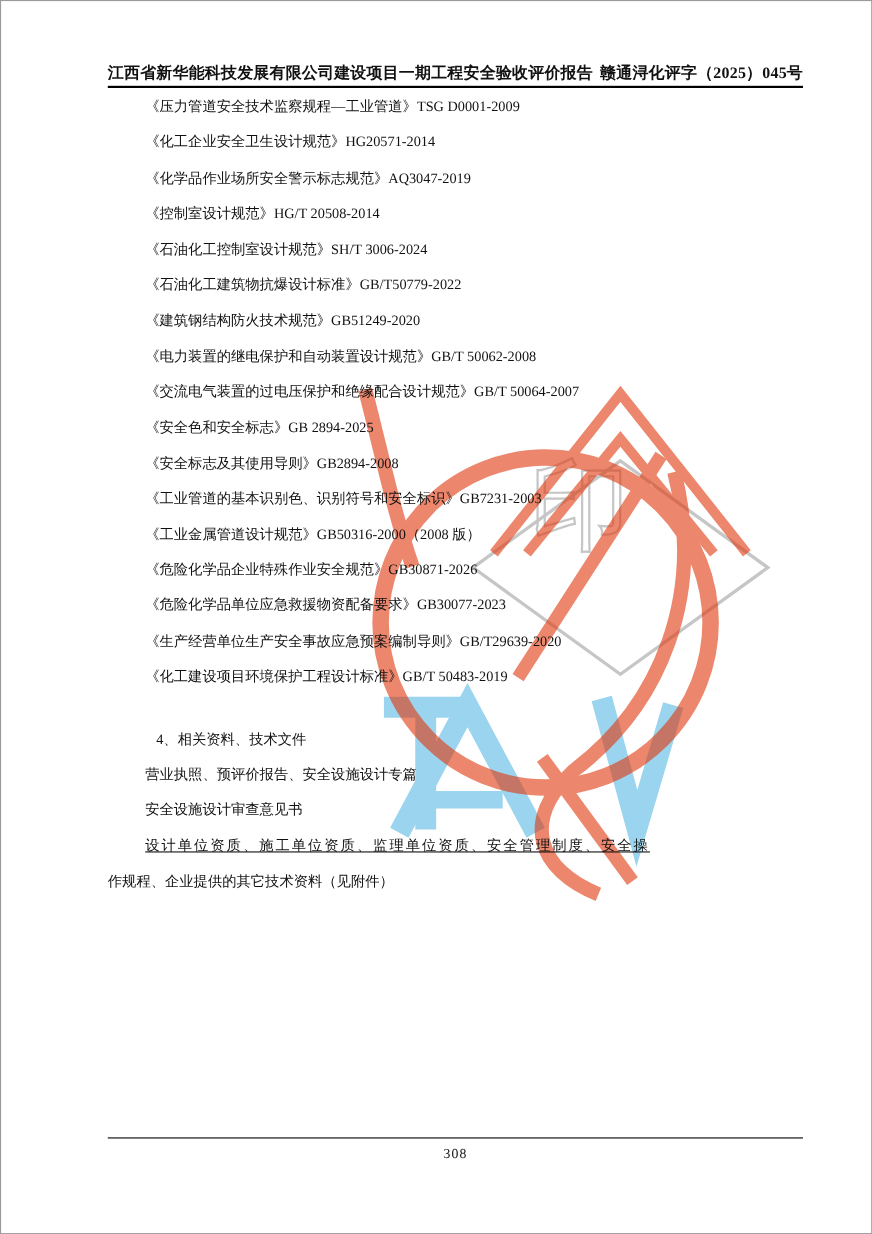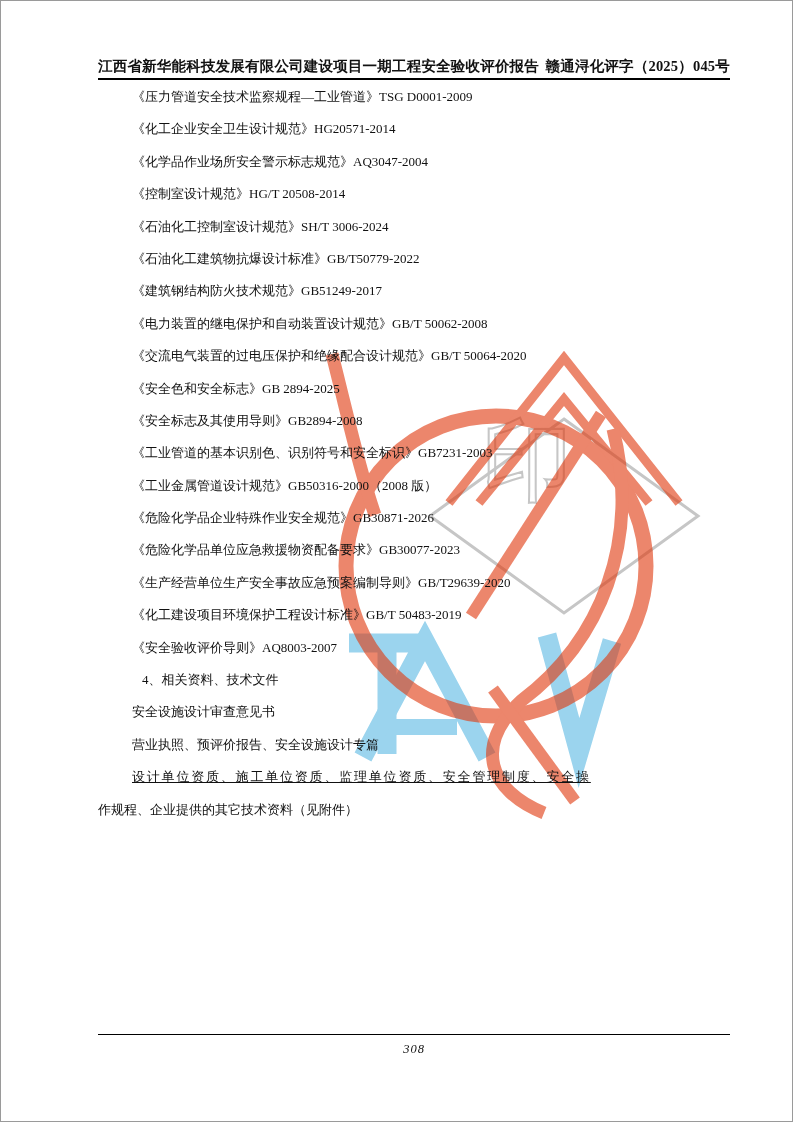--- a/index.html
+++ b/index.html
@@ -29,21 +29,21 @@
   .hdr-rule{
     position:absolute;left:97px;top:77px;width:632px;height:2px;background:#000;
   }
   
   .body-text{
     position:absolute;left:97px;top:80px;width:632px;
     font-size:13px;
   }
   .line{height:32.4px;line-height:32.4px;white-space:nowrap;}
   .line.indent{text-indent:34px;}
-  .line.indent-num{text-indent:44px;}
+  .line.indent-num{text-indent:44px;margin-top:24px;}
   .line.just{letter-spacing:1.8px;white-space:nowrap;text-decoration:underline;}
   
   .wm{position:absolute;inset:0;pointer-events:none;mix-blend-mode:multiply;}
   .wm-company{
     position:absolute;left:126px;top:531px;
     font-size:64px;letter-spacing:-4px;white-space:nowrap;
     color:transparent;-webkit-text-stroke:2px var(--wm-gray);
     font-family:"Liberation Serif","DejaVu Serif",serif;
   }
   .wm-seal-char{
@@ -51,21 +51,21 @@
     font-size:90px;line-height:1;
     color:transparent;-webkit-text-stroke:2px var(--wm-gray);
     font-family:"Liberation Serif","DejaVu Serif",serif;
   }
   .wm-svg{position:absolute;left:0;top:0;}
   .stamp-svg{opacity:0.62;}
   
   .ftr-rule{position:absolute;left:97px;top:1033px;width:632px;height:1px;background:#000;}
   .page-num{
     position:absolute;left:97px;top:1041px;width:632px;
-    text-align:center;font-size:12.5px;letter-spacing:1px;font-style:italic;
+    text-align:center;font-size:12.5px;letter-spacing:1px;
   }
 </style>
 </head>
 <body>
 
 <div class="page">
 
   <div class="hdr">
     <span>江西省新华能科技发展有限公司建设项目一期工程安全验收评价报告</span>
     <span>赣通浔化评字（2025）045号</span>
@@ -99,39 +99,38 @@
         <path d="M600,413 L470,615" stroke-width="12"></path>
         <path d="M612,428 C640,540 600,640 520,700 C472,745 488,790 543,812" stroke-width="13"></path>
         <path d="M492,688 L574,800" stroke-width="12"></path>
       </g>
     </svg>
   </div>
 
   <div class="body-text" id="lines">
       <div class="line indent">《压力管道安全技术监察规程—工业管道》TSG D0001-2009</div>
       <div class="line indent">《化工企业安全卫生设计规范》HG20571-2014</div>
-      <div class="line indent">《化学品作业场所安全警示标志规范》AQ3047-2004</div>
+      <div class="line indent">《化学品作业场所安全警示标志规范》AQ3047-2019</div>
       <div class="line indent">《控制室设计规范》HG/T 20508-2014</div>
       <div class="line indent">《石油化工控制室设计规范》SH/T 3006-2024</div>
       <div class="line indent">《石油化工建筑物抗爆设计标准》GB/T50779-2022</div>
-      <div class="line indent">《建筑钢结构防火技术规范》GB51249-2017</div>
+      <div class="line indent">《建筑钢结构防火技术规范》GB51249-2020</div>
       <div class="line indent">《电力装置的继电保护和自动装置设计规范》GB/T 50062-2008</div>
-      <div class="line indent">《交流电气装置的过电压保护和绝缘配合设计规范》GB/T 50064-2020</div>
+      <div class="line indent">《交流电气装置的过电压保护和绝缘配合设计规范》GB/T 50064-2007</div>
       <div class="line indent">《安全色和安全标志》GB 2894-2025</div>
       <div class="line indent">《安全标志及其使用导则》GB2894-2008</div>
       <div class="line indent">《工业管道的基本识别色、识别符号和安全标识》GB7231-2003</div>
       <div class="line indent">《工业金属管道设计规范》GB50316-2000（2008 版）</div>
       <div class="line indent">《危险化学品企业特殊作业安全规范》GB30871-2026</div>
       <div class="line indent">《危险化学品单位应急救援物资配备要求》GB30077-2023</div>
       <div class="line indent">《生产经营单位生产安全事故应急预案编制导则》GB/T29639-2020</div>
       <div class="line indent">《化工建设项目环境保护工程设计标准》GB/T 50483-2019</div>
-      <div class="line indent">《安全验收评价导则》AQ8003-2007</div>
       <div class="line indent-num">4、相关资料、技术文件</div>
+      <div class="line indent">营业执照、预评价报告、安全设施设计专篇</div>
       <div class="line indent">安全设施设计审查意见书</div>
-      <div class="line indent">营业执照、预评价报告、安全设施设计专篇</div>
       <div class="line indent just">设计单位资质、施工单位资质、监理单位资质、安全管理制度、安全操</div>
       <div class="line">作规程、企业提供的其它技术资料（见附件）</div>
     </div>
 
   <div class="ftr-rule"></div>
   <div class="page-num">308</div>
 
 </div>
 
 </body></html>

